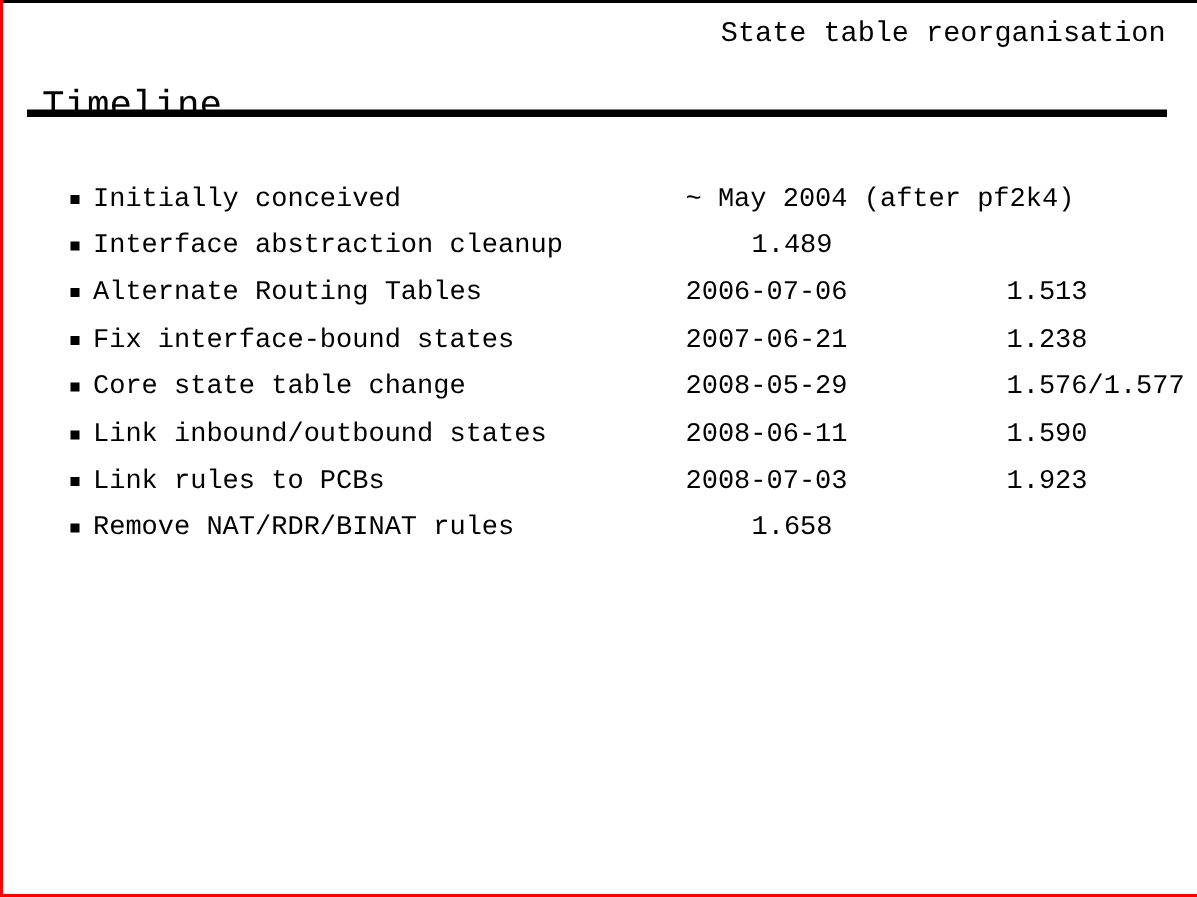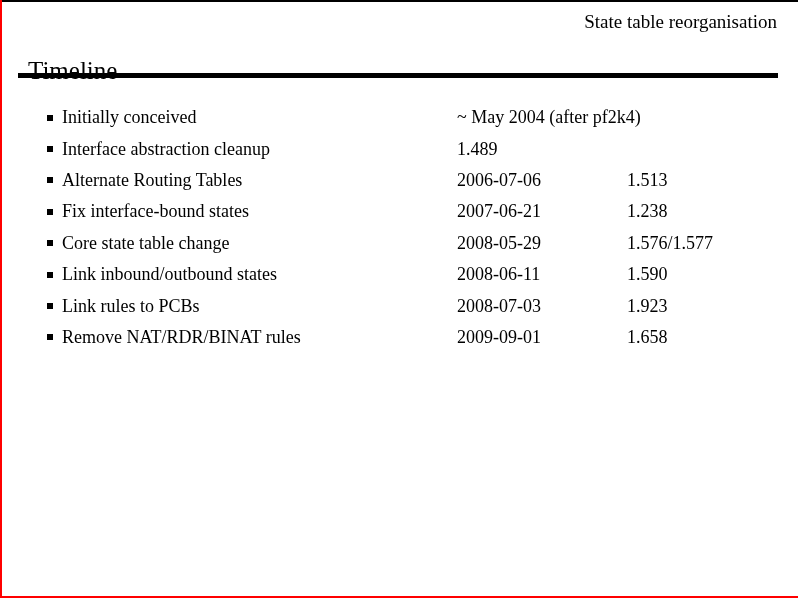--- a/index.html
+++ b/index.html
@@ -6,21 +6,21 @@
     margin: 0;
     padding: 0;
     background: #ffffff;
   }
   .slide {
     position: relative;
     width: 798px;
     height: 598px;
     background: #ffffff;
     overflow: hidden;
-    font-family: Liberation Serif, serif;
+    font-family: Liberation Mono, monospace;
     color: #000000;
   }
   .edge-top {
     position: absolute;
     top: 0; left: 0; right: 0;
     height: 2px;
     background: #000000;
   }
   .edge-left {
     position: absolute;
@@ -53,21 +53,21 @@
   .title-rule {
     position: absolute;
     top: 73px;
     left: 18px;
     width: 760px;
     height: 5px;
     background: #000000;
   }
   .timeline-list {
     position: absolute;
-    top: 102px;
+    top: 117px;
     left: 0;
     width: 798px;
   }
   .row {
     display: flex;
     align-items: center;
     height: 31.4px;
     padding-left: 47px;
     font-size: 18px;
     white-space: nowrap;
@@ -82,20 +82,21 @@
   .item {
     flex: 0 0 395px;
     overflow: visible;
   }
   .date {
     flex: 0 0 170px;
     overflow: visible;
   }
   .version {
     flex: 0 0 auto;
+    margin-left: 44px;
   }
 </style>
 </head>
 <body>
 
 <div class="slide">
   <div class="edge-top"></div>
   <div class="edge-left"></div>
   <div class="edge-bottom"></div>
 
@@ -152,18 +153,17 @@
       <span class="bullet"></span>
       <span class="item">Link rules to PCBs</span>
       <span class="date">2008-07-03</span>
       <span class="version">1.923</span>
     </div>
 
 
     <div class="row">
       <span class="bullet"></span>
       <span class="item">Remove NAT/RDR/BINAT rules</span>
-      <span class="date">2009-09-01</span>
       <span class="version">1.658</span>
     </div>
   </div>
 
 </div>
 
 </body></html>

